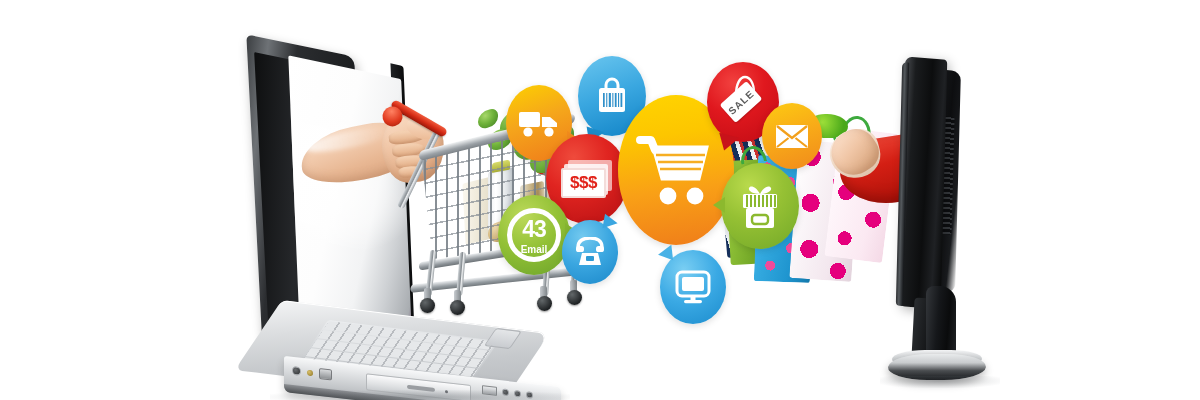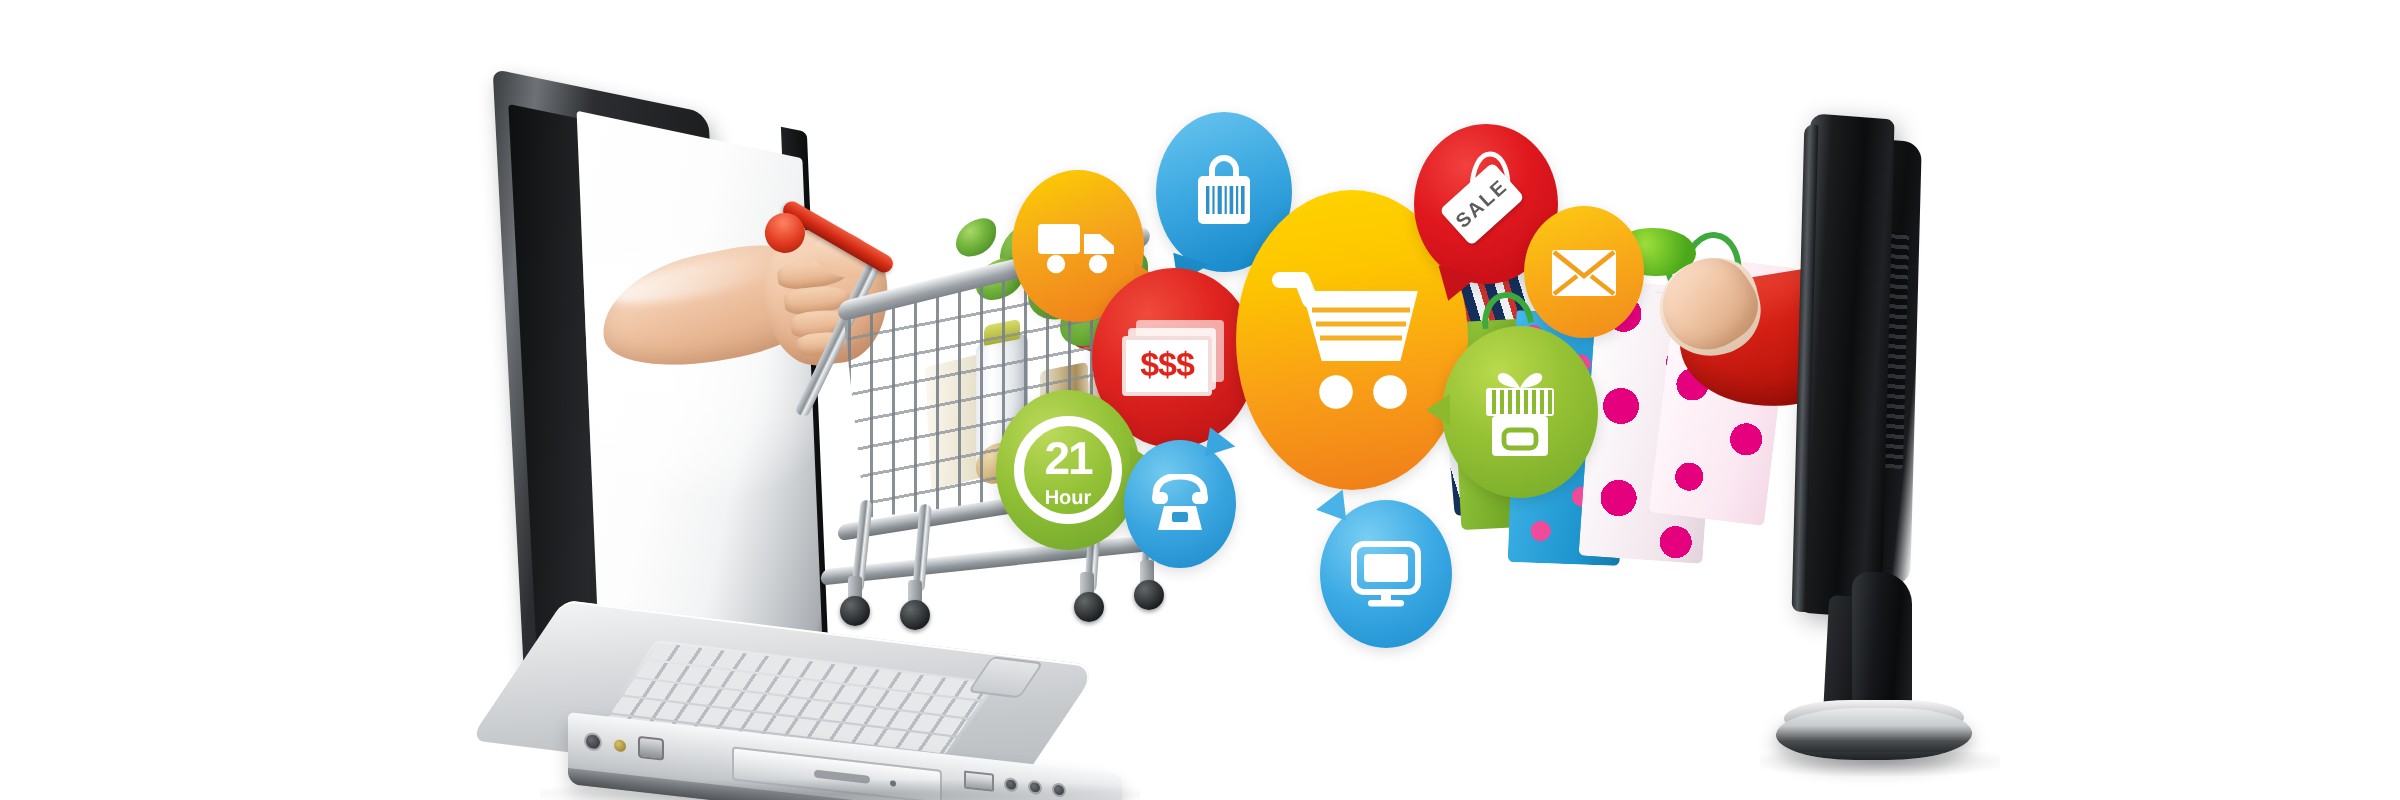--- a/index.html
+++ b/index.html
@@ -741,22 +741,22 @@
 
   <div class="bubble" style="left:498px;top:195px;width:72px;height:80px;
               background:radial-gradient(circle at 36% 26%,#bcd95a 0%,#93c136 45%,#6aa22a 100%);">
     <span class="sr">24 Hour</span>
     <div style="position:absolute;right:-7px;top:28px;width:0;height:0;
          border-top:8px solid transparent;border-bottom:8px solid transparent;border-left:12px solid #85b431;"></div>
     <div class="glyph">
       <div style="position:relative;width:54px;height:54px;border-radius:50%;
                   border:5px solid #ffffff;display:flex;flex-direction:column;
                   align-items:center;justify-content:center;line-height:1;">
-        <span style="color:#ffffff;font:bold 23px 'Liberation Sans',sans-serif;letter-spacing:-1px;">21</span>
-        <span style="color:#ffffff;font:bold 10px 'Liberation Sans',sans-serif;margin-top:1px;">Hour</span>
+        <span style="color:#ffffff;font:bold 23px 'Liberation Sans',sans-serif;letter-spacing:-1px;">43</span>
+        <span style="color:#ffffff;font:bold 10px 'Liberation Sans',sans-serif;margin-top:1px;">Email</span>
       </div>
     </div>
   </div>
 
   <div class="bubble" style="left:562px;top:220px;width:56px;height:64px;
               background:radial-gradient(circle at 36% 26%,#72c9ef 0%,#3aa6e0 48%,#1a87c9 100%);">
     <span class="sr">Telephone support</span>
     <div style="position:absolute;right:2px;top:-7px;width:0;height:0;
          border-left:7px solid transparent;border-right:9px solid transparent;border-bottom:13px solid #3aa6e0;
          transform:rotate(-18deg);"></div>

